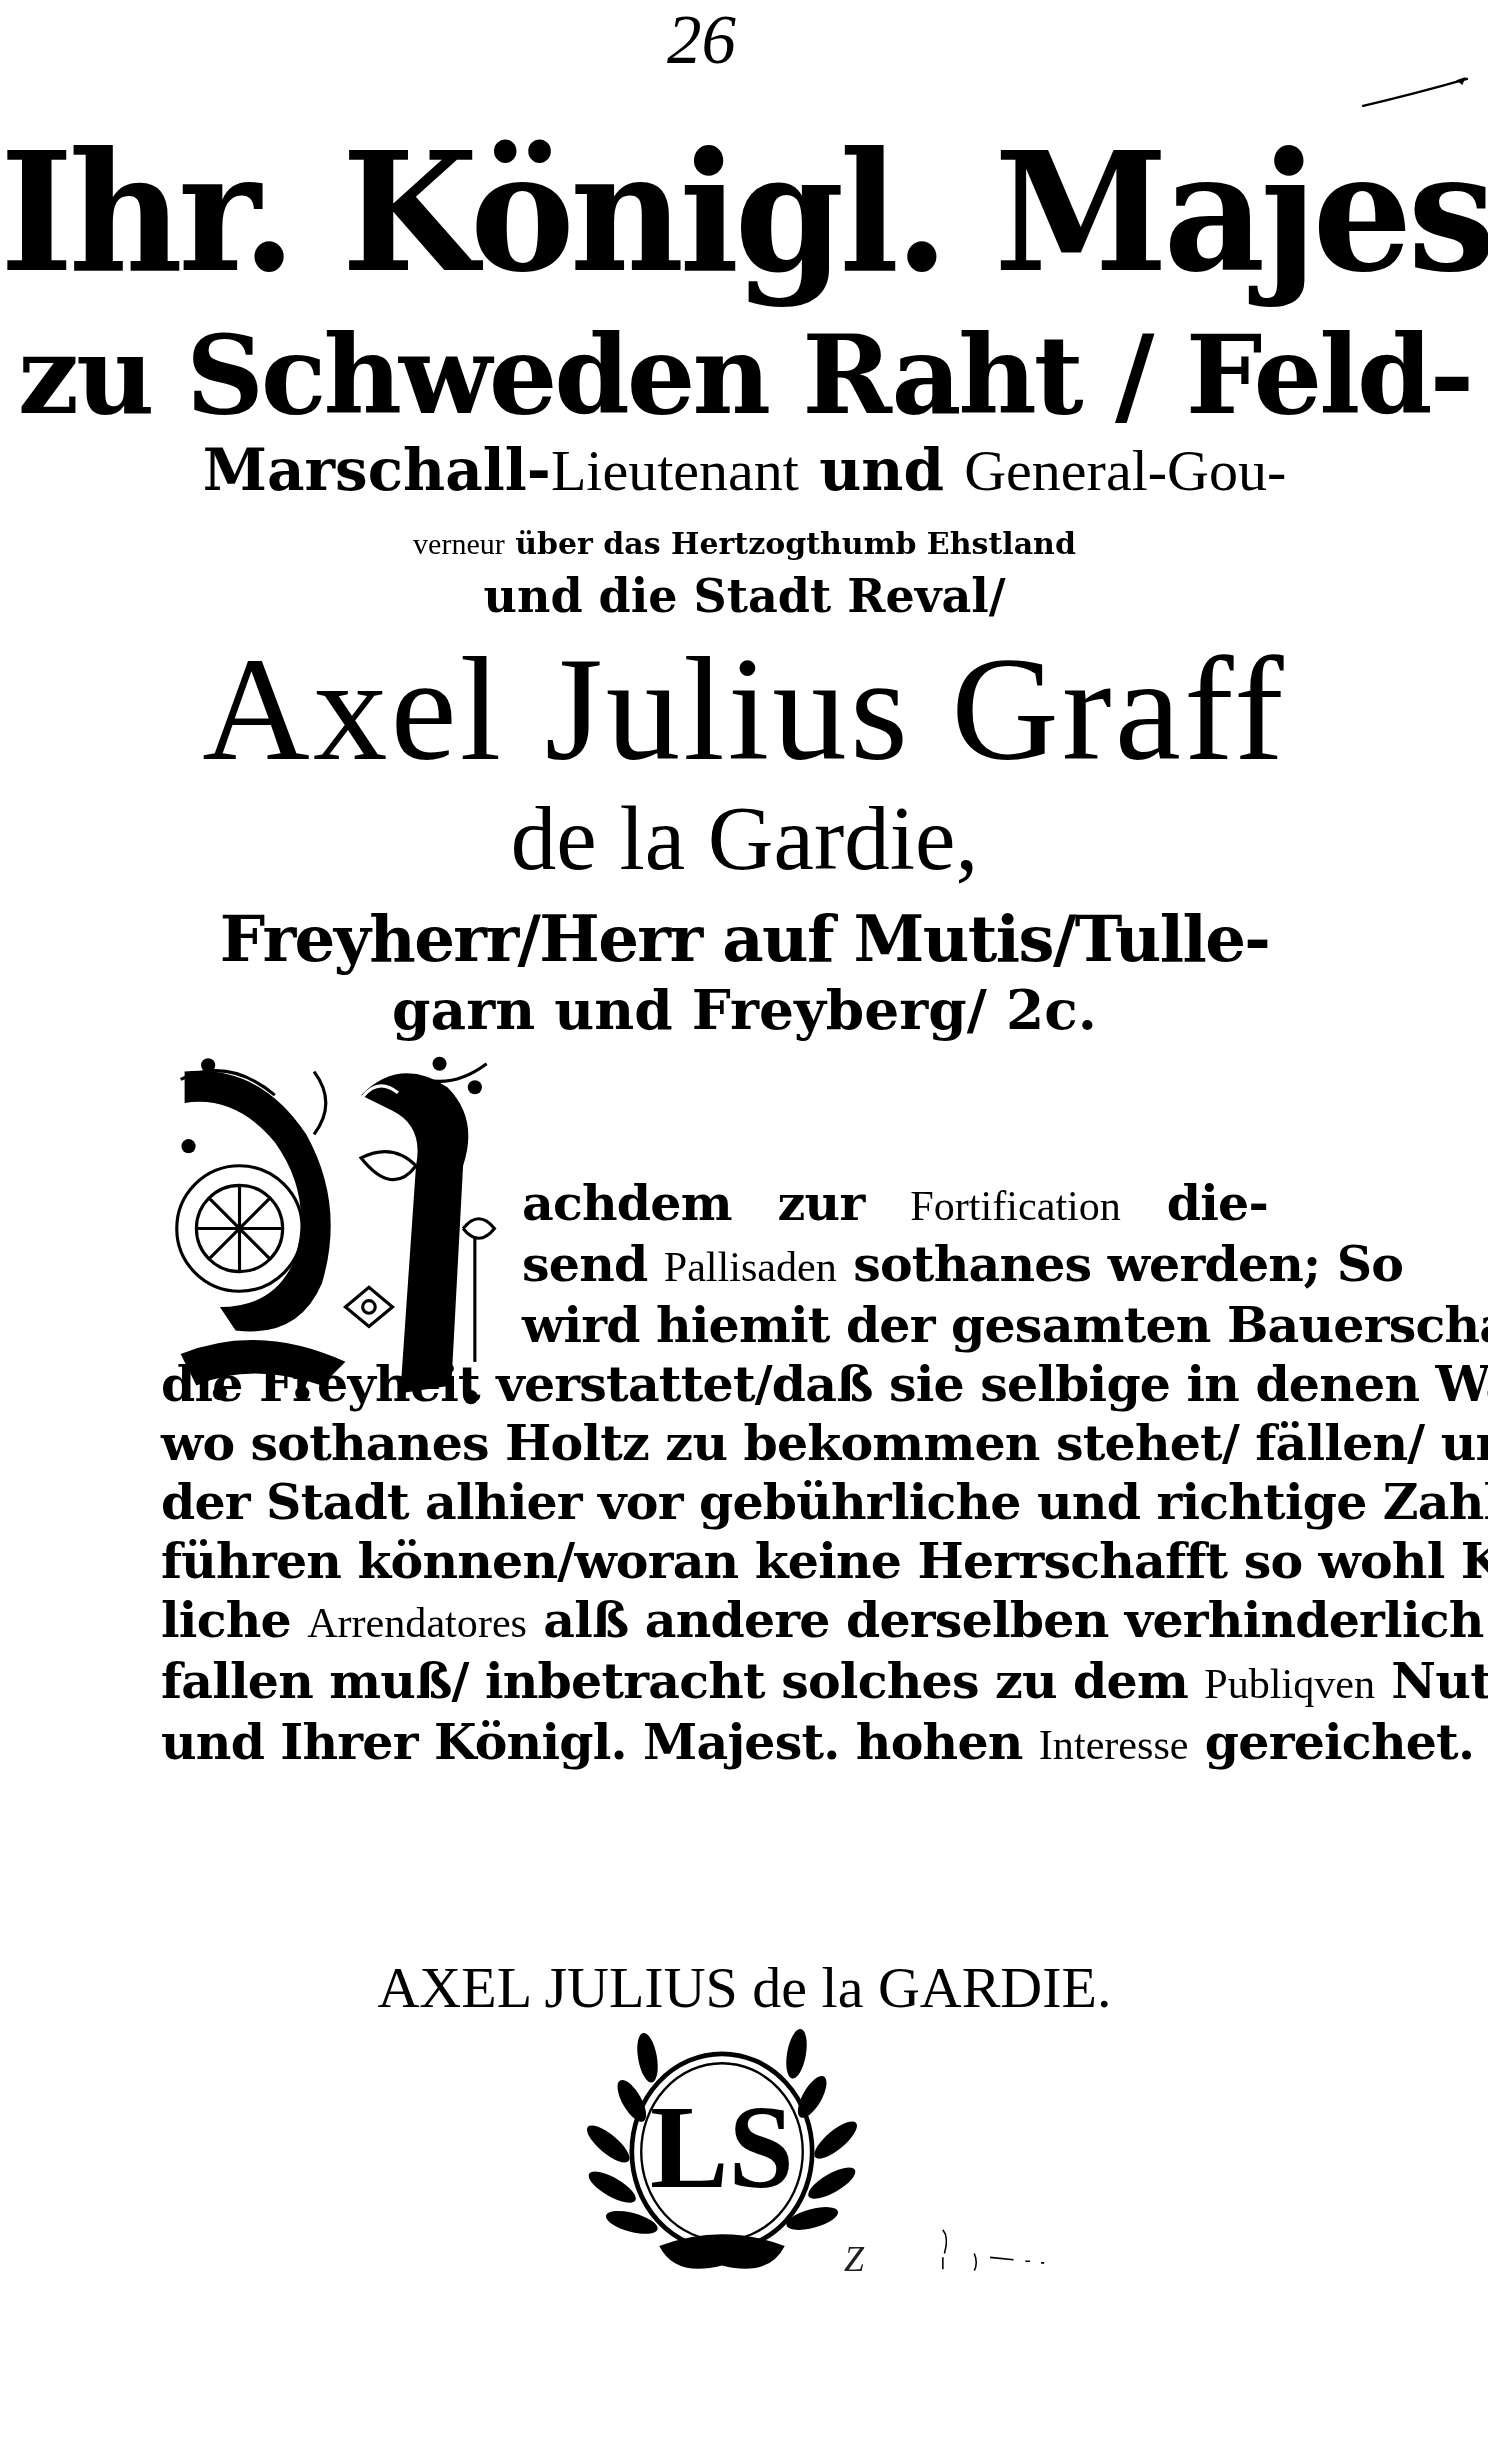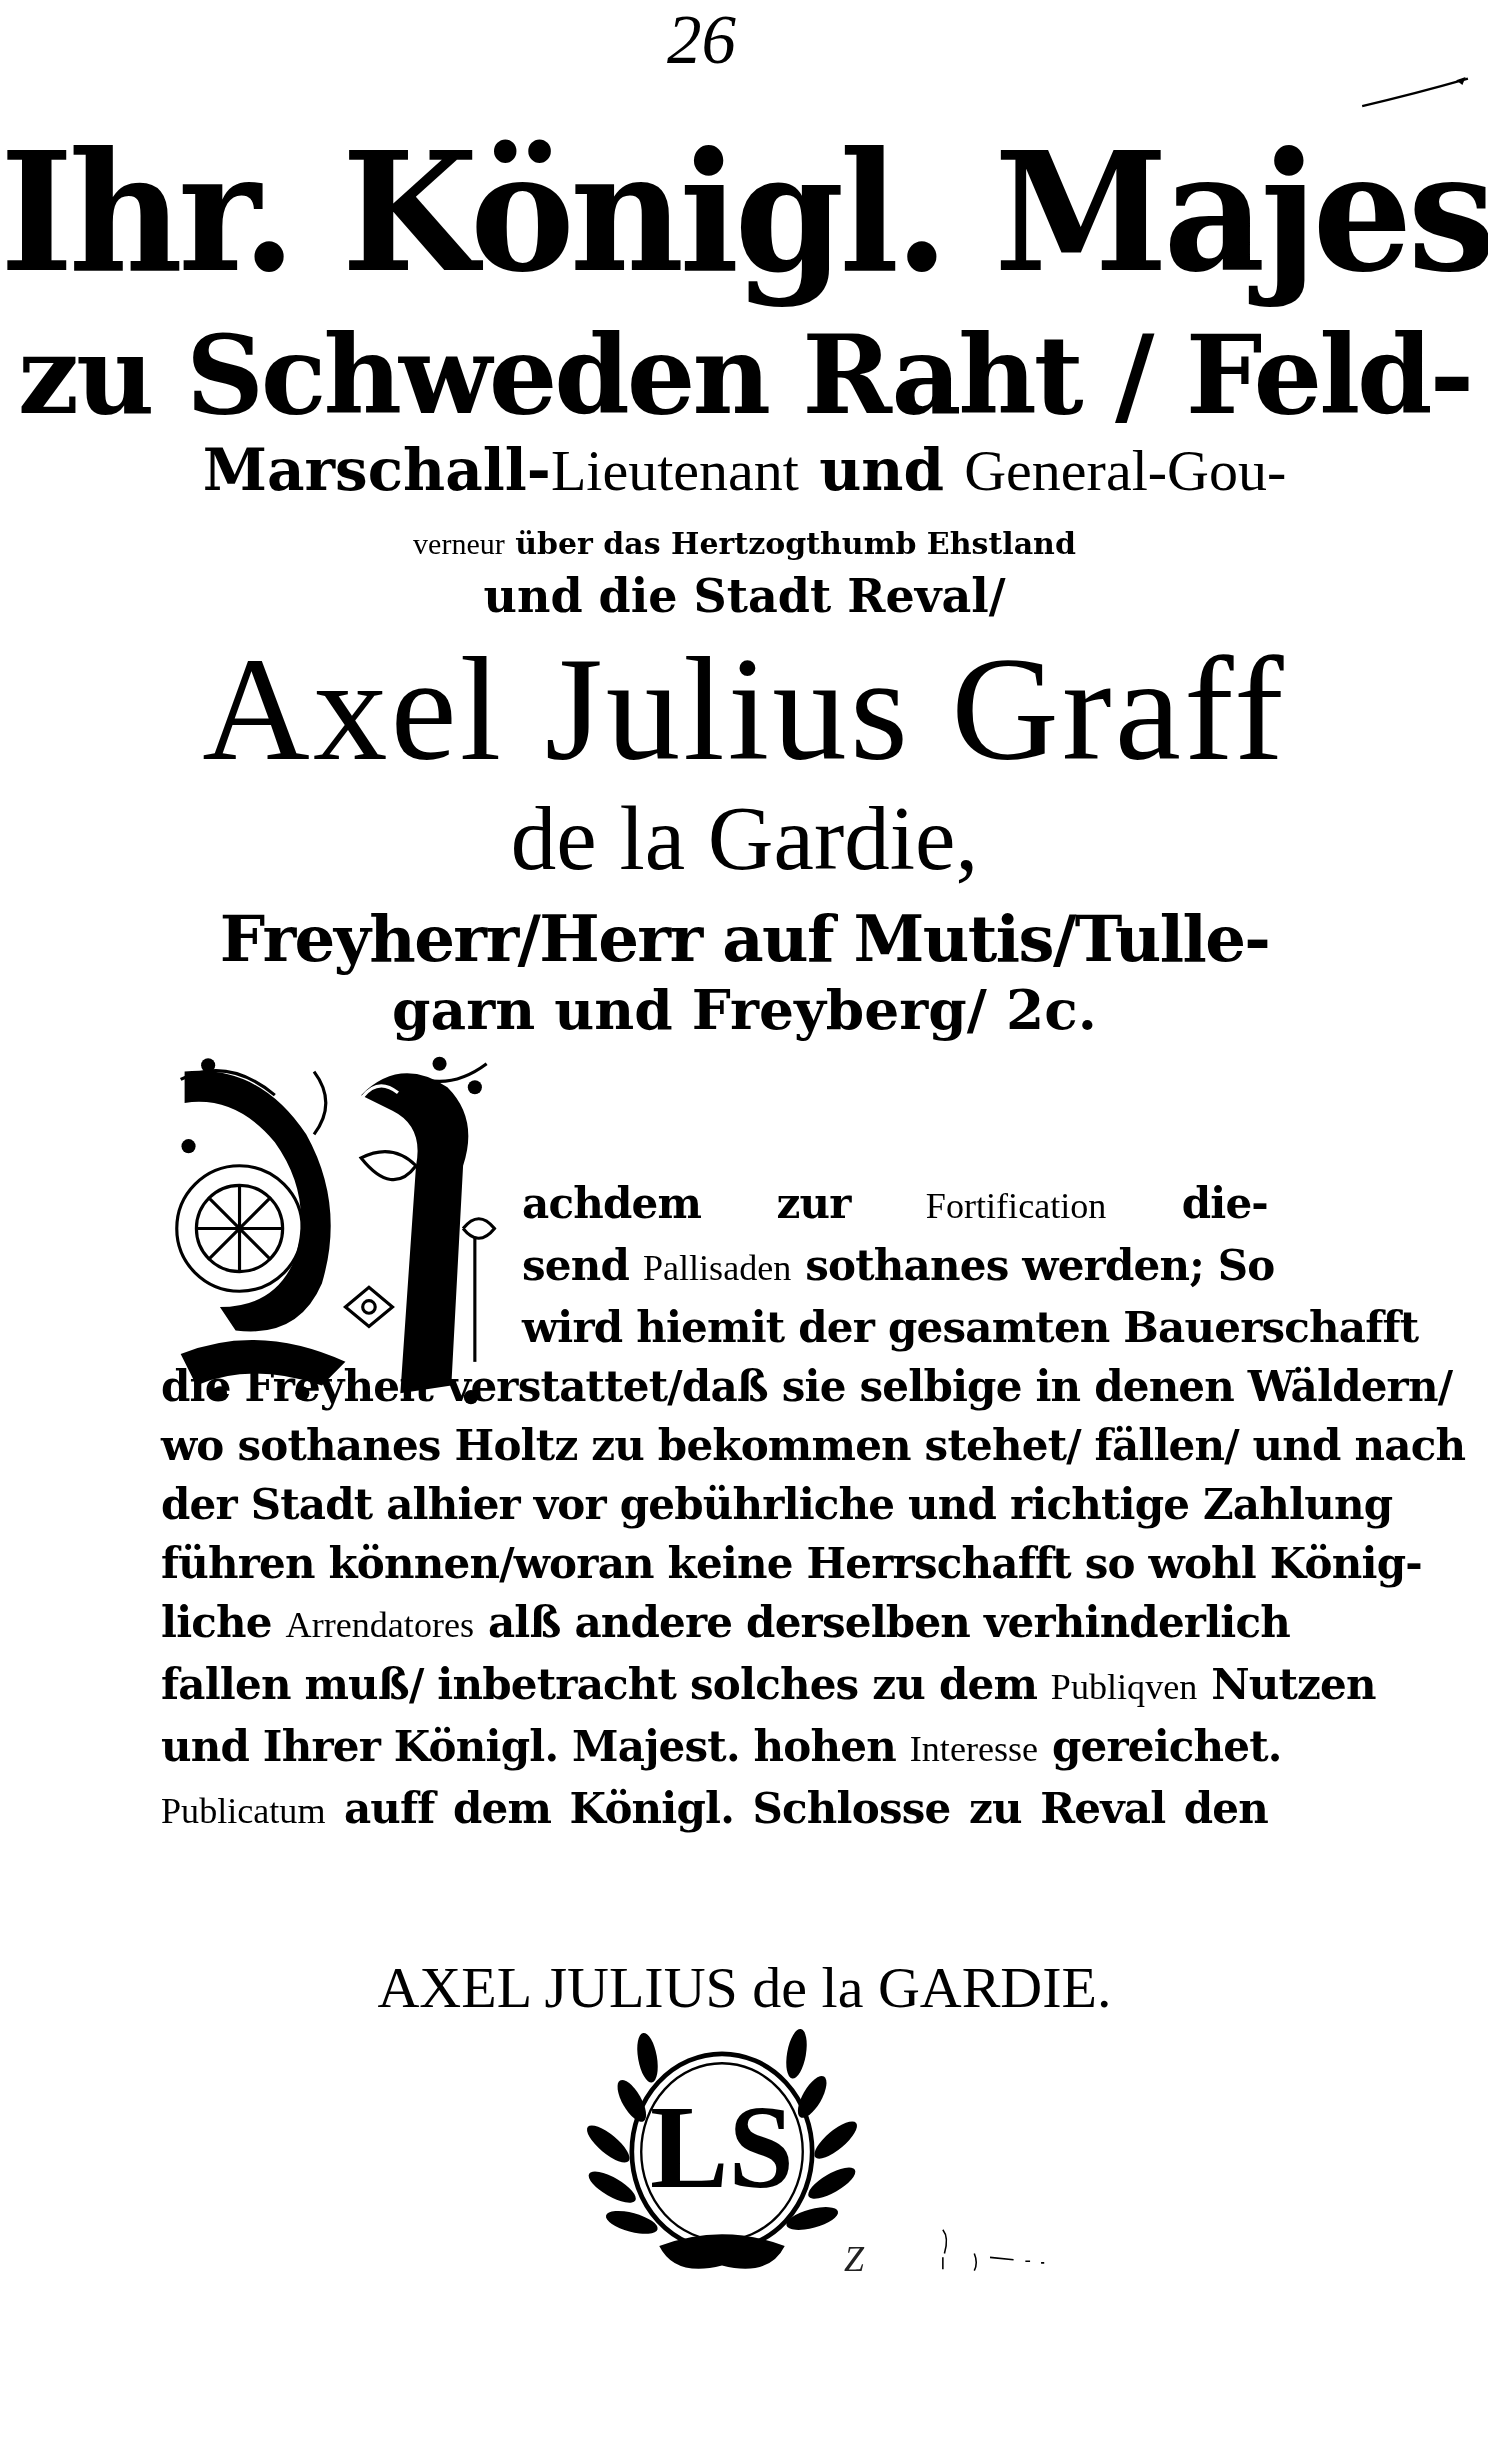--- a/index.html
+++ b/index.html
@@ -13,21 +13,21 @@
   .t2 { top:318px; font-size:108px; line-height:114px; letter-spacing:-3.1px; }
   .t3 { top:436px; font-size:58px; line-height:68px; }
   .t4 { top:518px; font-size:30px; line-height:52px; }
   .t5 { top:570px; font-size:46px; line-height:52px; }
   .t6 { top:628px; font-size:149px; line-height:161px; letter-spacing:3.1px; }
   .t7 { top:789px; font-size:91px; line-height:99px; }
   .t8 { top:903px; font-size:64px; line-height:72px; letter-spacing:-1.6px; }
   .t9 { top:978px; font-size:55px; line-height:63px; }
   .dropcap { left:165px; top:1048px; width:353px; height:361px; }
   .body-block { left:161px; width:1107px; top:1174px; }
-  .line { display:block; white-space:nowrap; font-size:42px; line-height:59px; text-align:justify; text-align-last:justify; font-weight:bold; letter-spacing:-0.8px; }
+  .line { display:block; white-space:nowrap; font-size:49px; line-height:59px; text-align:justify; text-align-last:justify; font-weight:bold; letter-spacing:-0.8px; }
   .line.indent { margin-left:361px; }
   .line.last { text-align-last:left; }
   .line .r { font-family:"Liberation Serif", serif; font-weight:normal; font-size:0.86em; letter-spacing:0; }
   .signature { top:1955px; font-family:"Liberation Serif", serif; font-size:58px; line-height:66px; }
   .seal { left:573px; top:2026px; width:298px; height:283px; }
   .scan-mark { position:absolute; }
 </style>
 </head>
 <body>
 
@@ -91,21 +91,20 @@
   <span class="line indent frak"><span>achdem zur </span><span class="r">Fortification</span><span> die-</span></span>
   <span class="line indent frak"><span>send </span><span class="r">Pallisaden</span><span> sothanes werden; So</span></span>
   <span class="line indent frak"><span>wird hiemit der gesamten Bauerschafft</span></span>
   <span class="line frak"><span>die Freyheit verstattet/daß sie selbige in denen Wäldern/</span></span>
   <span class="line frak"><span>wo sothanes Holtz zu bekommen stehet/ fällen/ und nach</span></span>
   <span class="line frak"><span>der Stadt alhier vor gebührliche und richtige Zahlung</span></span>
   <span class="line frak"><span>führen können/woran keine Herrschafft so wohl König-</span></span>
   <span class="line frak"><span>liche </span><span class="r">Arrendatores</span><span> alß andere derselben verhinderlich</span></span>
   <span class="line frak"><span>fallen muß/ inbetracht solches zu dem </span><span class="r">Publiqven</span><span> Nutzen</span></span>
   <span class="line frak"><span>und Ihrer Königl. Majest. hohen </span><span class="r">Interesse</span><span> gereichet.</span></span>
-  <span class="line frak"><span class="r">Publicatum</span><span> auff dem Königl. Schlosse zu Reval den</span></span>
 </div>
 
 <div class="abs center signature">AXEL JULIUS de la GARDIE.</div>
 
 <div class="abs seal">
   <svg width="298" height="283" viewBox="0 0 380 360">
     <ellipse cx="190" cy="160" rx="115" ry="125" fill="none" stroke="#000" stroke-width="6"></ellipse>
     <ellipse cx="190" cy="160" rx="103" ry="113" fill="none" stroke="#000" stroke-width="3"></ellipse>
     <g fill="#000">
 

